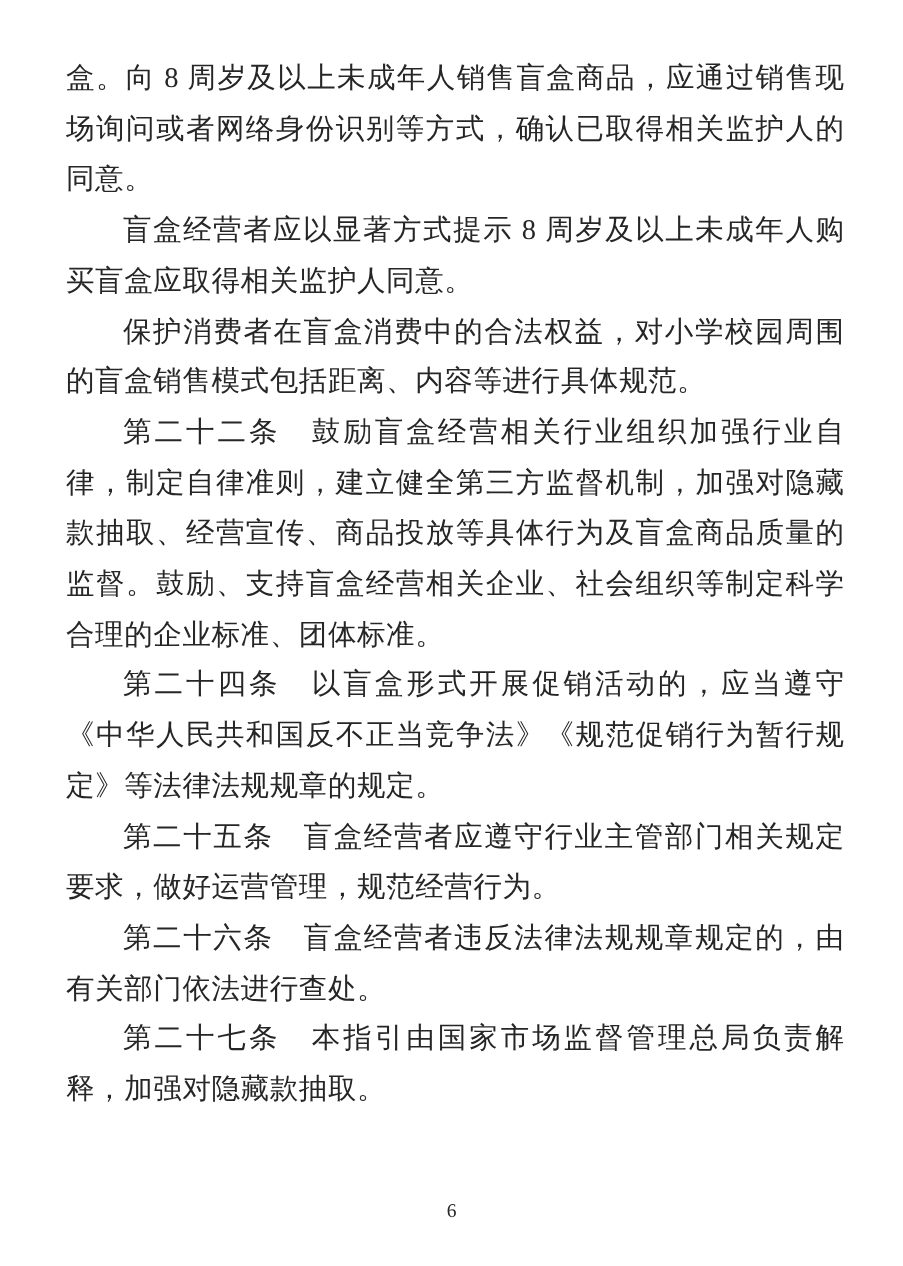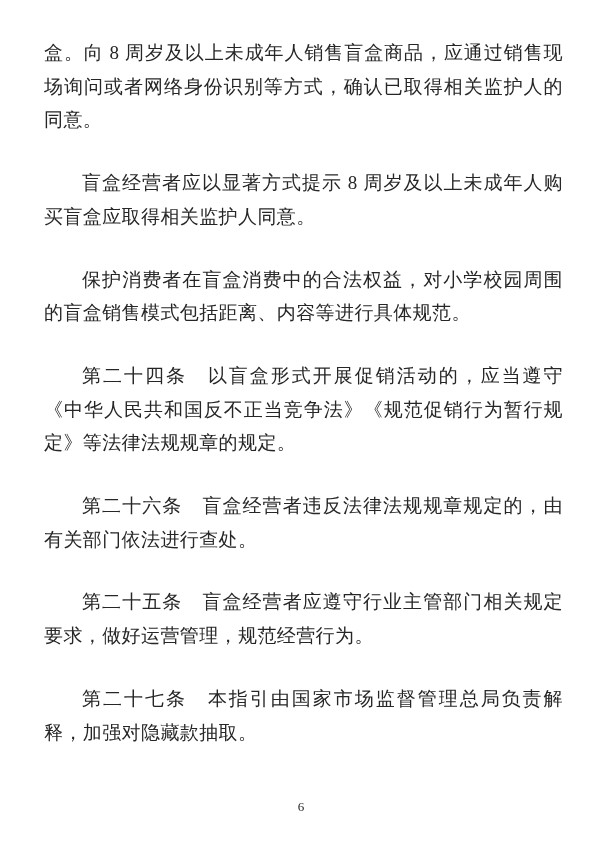--- a/index.html
+++ b/index.html
@@ -30,39 +30,39 @@
       text-align-last: left;
       text-justify: inter-ideograph;
       letter-spacing: 0.4px;
     }
     .content p {
       margin: 0;
       padding: 0;
     }
     .content p.indent {
       text-indent: 2em;
-      margin-top: 29px;
     }
     .page-number {
       position: absolute;
       top: 799px;
       left: 0;
       width: 100%;
       text-align: center;
       font-size: 13px;
       line-height: 16px;
     }
   </style>
 </head>
 <body style="background: rgb(255, 255, 255);">
 
 <div class="page" style="color: rgb(38, 38, 38);">
   <div class="content">
       <p class="para">盒。向 8 周岁及以上未成年人销售盲盒商品，应通过销售现场询问或者网络身份识别等方式，确认已取得相关监护人的同意。</p>
       <p class="para indent">盲盒经营者应以显著方式提示 8 周岁及以上未成年人购买盲盒应取得相关监护人同意。</p>
       <p class="para indent">保护消费者在盲盒消费中的合法权益，对小学校园周围的盲盒销售模式包括距离、内容等进行具体规范。</p>
+      <p class="para indent">第二十二条　鼓励盲盒经营相关行业组织加强行业自律，制定自律准则，建立健全第三方监督机制，加强对隐藏款抽取、经营宣传、商品投放等具体行为及盲盒商品质量的监督。鼓励、支持盲盒经营相关企业、社会组织等制定科学合理的企业标准、团体标准。</p>
       <p class="para indent">第二十四条　以盲盒形式开展促销活动的，应当遵守《中华人民共和国反不正当竞争法》《规范促销行为暂行规定》等法律法规规章的规定。</p>
+      <p class="para indent">第二十五条　盲盒经营者应遵守行业主管部门相关规定要求，做好运营管理，规范经营行为。</p>
       <p class="para indent">第二十六条　盲盒经营者违反法律法规规章规定的，由有关部门依法进行查处。</p>
-      <p class="para indent">第二十五条　盲盒经营者应遵守行业主管部门相关规定要求，做好运营管理，规范经营行为。</p>
       <p class="para indent">第二十七条　本指引由国家市场监督管理总局负责解释，加强对隐藏款抽取。</p>
     </div>
   <div class="page-number">6</div>
 </div>
 
 </body></html>

